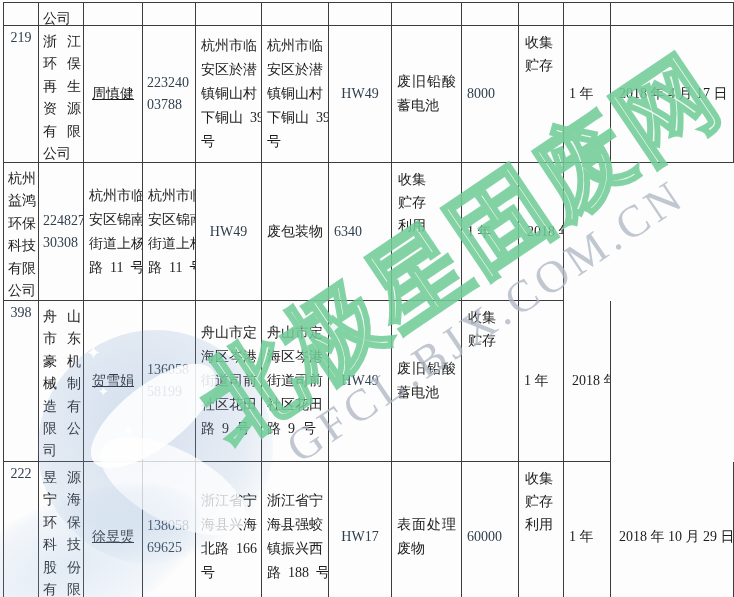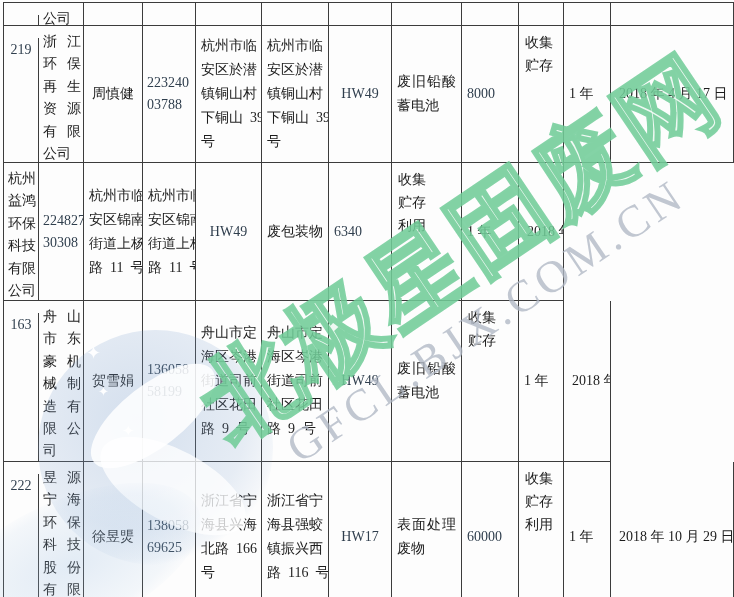--- a/index.html
+++ b/index.html
@@ -18,24 +18,24 @@
   }
   .row{ display:grid; grid-template-columns:35px 45px 59px 53px 66px 67px 63px 70px 57px 45px 47px 123px; }
   .r0{height:23px}.r1{height:137px}.r2{height:138px}.r3{height:161px}.r4{height:150px}
   .cell{
     border-right:1px solid var(--bc); border-bottom:1px solid var(--bc);
     box-sizing:border-box; overflow:hidden;
     display:flex; flex-direction:column; justify-content:center;
   }
   .ln{ display:flex; gap:7px; white-space:pre; }
   .j .ln{ justify-content:space-between; gap:0; }
-  .c-no{ justify-content:flex-start; align-items:center; padding-top:4px;margin-top:12px; }
+  .c-no{ justify-content:flex-start; align-items:center; padding-top:4px; }
   .c-comp{ justify-content:flex-start; padding:5px 2px 0 4px; }
   .c-comp .ln{ line-height:22.4px;font-family:Liberation Serif, serif; }
-  .c-cont{ padding-left:8px; }
+  .c-cont{ padding-left:8px;text-decoration:underline; }
   .c-phone{ padding-left:4px; } .c-phone .ln{ line-height:22px; }
   .c-addr{ padding-left:5px; } .c-addr .ln{ line-height:24px; }
   .c-code{ align-items:center; text-align:center; }
   .c-waste{ padding:0 5px; } .c-waste .ln{ line-height:24px; }
   .c-qty{ padding-left:5px; }
   .c-mode{ justify-content:flex-start; padding:5px 2px 0 6px; }
   .c-mode .ln{ line-height:23px; }
   .c-term{ padding-left:5px; }
   .c-date{ padding-left:8px; white-space:pre; }
   .num{ color:#2f3e4d; }
@@ -176,21 +176,21 @@
       <div class="cell c-mode">
           <div class="ln"><span>收集</span></div>
           <div class="ln"><span>贮存</span></div>
           <div class="ln"><span>利用</span></div>
         </div>
       <div class="cell c-term">1 年</div>
       <div class="cell c-date">2018 年 4 月 17 日</div>
     </div>
 
     <div class="row r3">
-      <div class="cell c-no num">163</div>
+      <div class="cell c-no num">398</div>
       <div class="cell c-comp j">
           <div class="ln"><span>舟</span><span>山</span></div>
           <div class="ln"><span>市</span><span>东</span></div>
           <div class="ln"><span>豪</span><span>机</span></div>
           <div class="ln"><span>械</span><span>制</span></div>
           <div class="ln"><span>造</span><span>有</span></div>
           <div class="ln"><span>限</span><span>公</span></div>
           <div class="ln"><span>司</span></div>
         </div>
       <div class="cell c-cont">贺雪娟</div>
@@ -243,21 +243,21 @@
       <div class="cell c-addr">
           <div class="ln"><span>浙江省宁</span></div>
           <div class="ln"><span>海县兴海</span></div>
           <div class="ln"><span>北路</span><span>166</span></div>
           <div class="ln"><span>号</span></div>
         </div>
       <div class="cell c-addr">
           <div class="ln"><span>浙江省宁</span></div>
           <div class="ln"><span>海县强蛟</span></div>
           <div class="ln"><span>镇振兴西</span></div>
-          <div class="ln"><span>路</span><span>116</span><span>号</span></div>
+          <div class="ln"><span>路</span><span>188</span><span>号</span></div>
         </div>
       <div class="cell c-code num">HW17</div>
       <div class="cell c-waste j">
           <div class="ln"><span>表</span><span>面</span><span>处</span><span>理</span></div>
           <div class="ln"><span>废物</span></div>
         </div>
       <div class="cell c-qty num">60000</div>
       <div class="cell c-mode">
           <div class="ln"><span>收集</span></div>
           <div class="ln"><span>贮存</span></div>

